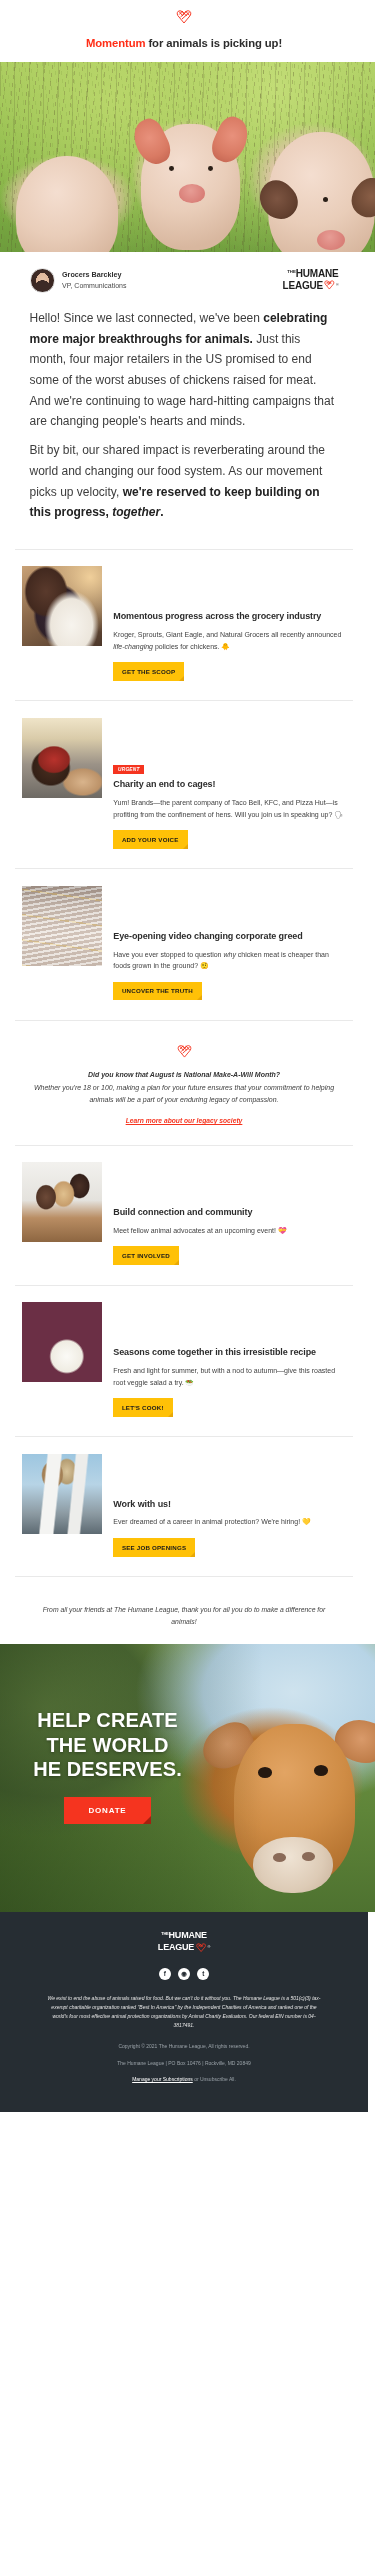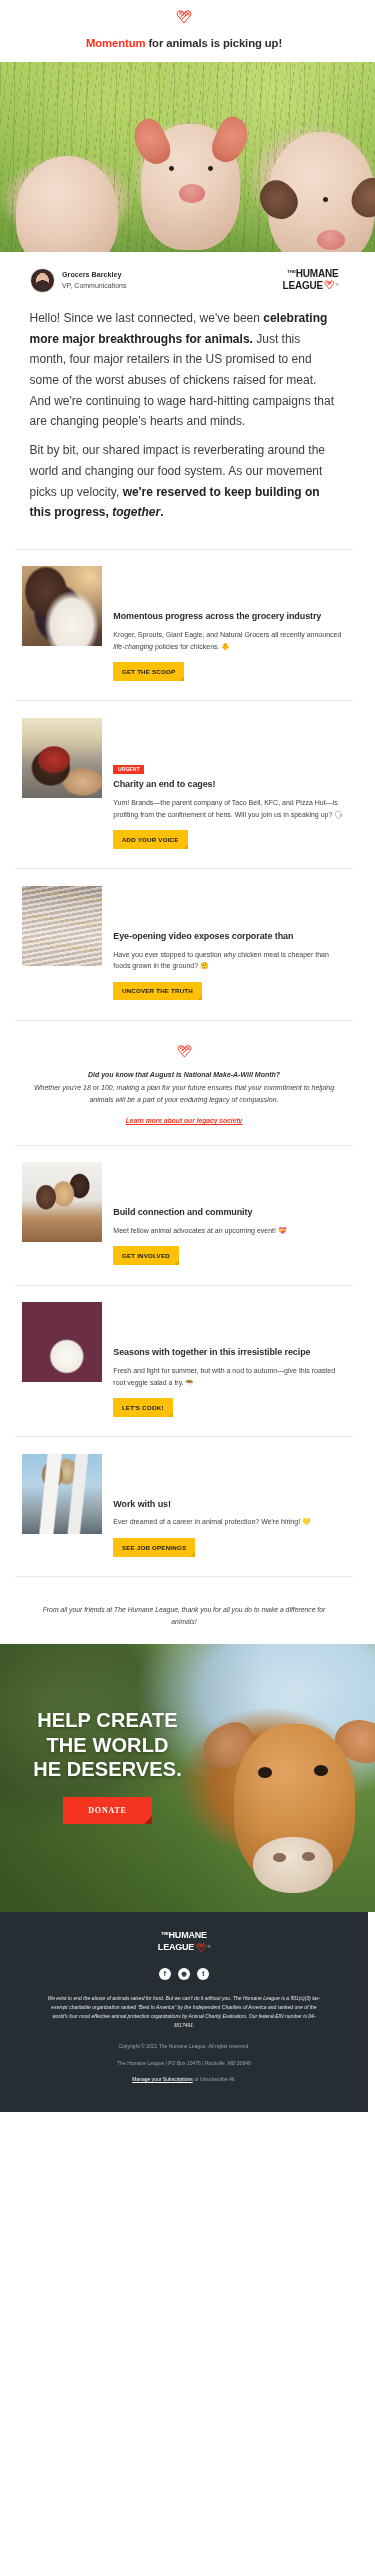--- a/index.html
+++ b/index.html
@@ -183,21 +183,21 @@
   .donate-copy h2 {
     color:#ffffff; font-size: 20px; font-weight:700; line-height:1.22;
     letter-spacing:0.1px; text-transform:uppercase;
     text-shadow: 0 1.1px 3.2px rgba(0,0,0,.35);
   }
   .btn-donate {
     display:inline-block; position:relative; margin-top:16px;
     background:#f5341f; color:#ffffff;
     font-size:8px; font-weight:700; letter-spacing:0.8px;
     padding:8.6px 25px; text-transform:uppercase; text-decoration:none;
-    font-family:Liberation Serif, serif;
+    font-family:Liberation Sans, sans-serif;
   }
   .btn-donate::after{
     content:""; position:absolute; right:0; bottom:0;
     border-style:solid; border-width:0 0 8.6px 8.6px;
     border-color: transparent transparent #a3210f transparent;
   }
 
   
   .footer { background:#262d33; padding: 19.3px 32px 30px; text-align:center; }
   .footer-brand { text-align:center; line-height:1.0; margin-bottom:14px; }
@@ -351,21 +351,21 @@
   </div>
 
   <div class="divider"></div>
 
   <div class="card">
     <div class="card-thumb" style="background:
         repeating-linear-gradient(170deg, rgba(255,255,255,.5) 0 2.1px, rgba(180,160,150,.38) 2.1px 4.8px),
         repeating-linear-gradient(8deg, rgba(230,180,40,.40) 0 1.6px, rgba(0,0,0,0) 1.6px 25px),
         linear-gradient(180deg,#8b7e74 0%, #c9bdb2 26%, #e4d9cf 62%, #cfc2b6 100%);"></div>
     <div class="card-body">
-      <div class="card-title">Eye-opening video exposes corporate than</div>
+      <div class="card-title">Eye-opening video changing corporate greed</div>
       <div class="card-text">
         <span>Have you ever stopped to question </span><i>why</i><span> chicken meat is cheaper than foods grown in the ground? 🤨</span>
       </div>
       <a class="btn" href="#">UNCOVER THE TRUTH</a>
     </div>
   </div>
 
   <div class="divider"></div>
 
   <div class="legacy">
@@ -407,21 +407,21 @@
   <div class="divider"></div>
 
   <div class="card">
     <div class="card-thumb" style="background:
         radial-gradient(circle 25px at 56% 68%, #fbfaf6 0%, #efece2 62%, rgba(239,236,226,0) 70%),
         radial-gradient(circle 14px at 56% 66%, #7a9b3e 0%, #c9822e 48%, #6b2f45 85%),
         radial-gradient(circle 16px at 60% 14%, #2e4a84 0%, #24396a 70%, rgba(36,57,106,0) 80%),
         radial-gradient(circle 8.6px at 20% 40%, #f4f1e8 0%, rgba(244,241,232,0) 72%),
         linear-gradient(160deg,#a8855e 0%, #8c6b48 45%, #6c5136 100%);"></div>
     <div class="card-body">
-      <div class="card-title">Seasons with together in this irresistible recipe</div>
+      <div class="card-title">Seasons come together in this irresistible recipe</div>
       <div class="card-text">Fresh and light for summer, but with a nod to autumn—give this roasted root veggie salad a try. 🥗</div>
       <a class="btn" href="#">LET'S COOK!</a>
     </div>
   </div>
 
   <div class="divider"></div>
 
   <div class="card">
     <div class="card-thumb" style="background:
         linear-gradient(96deg, rgba(255,255,255,0) 28%, #f4f4f2 30%, #f4f4f2 44%, rgba(255,255,255,0) 46%),

